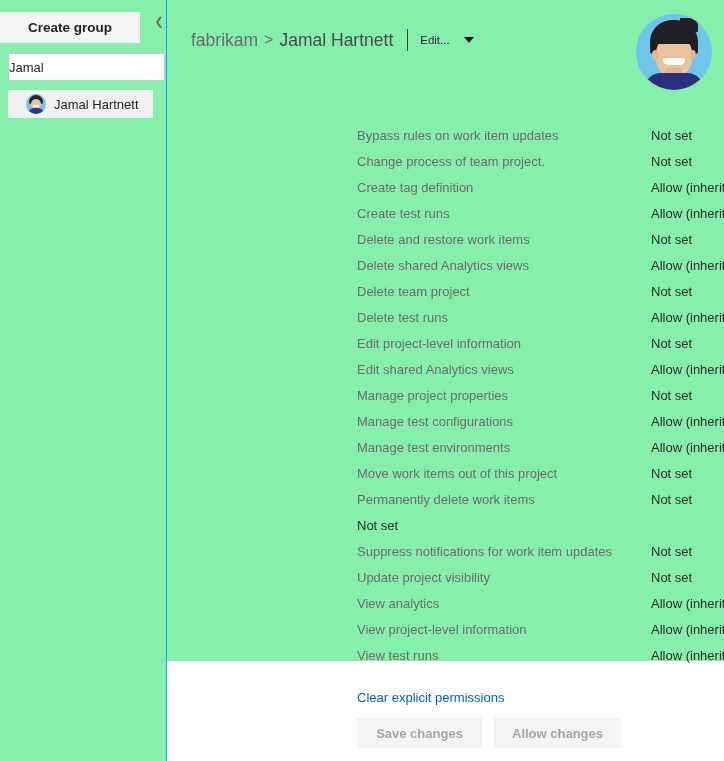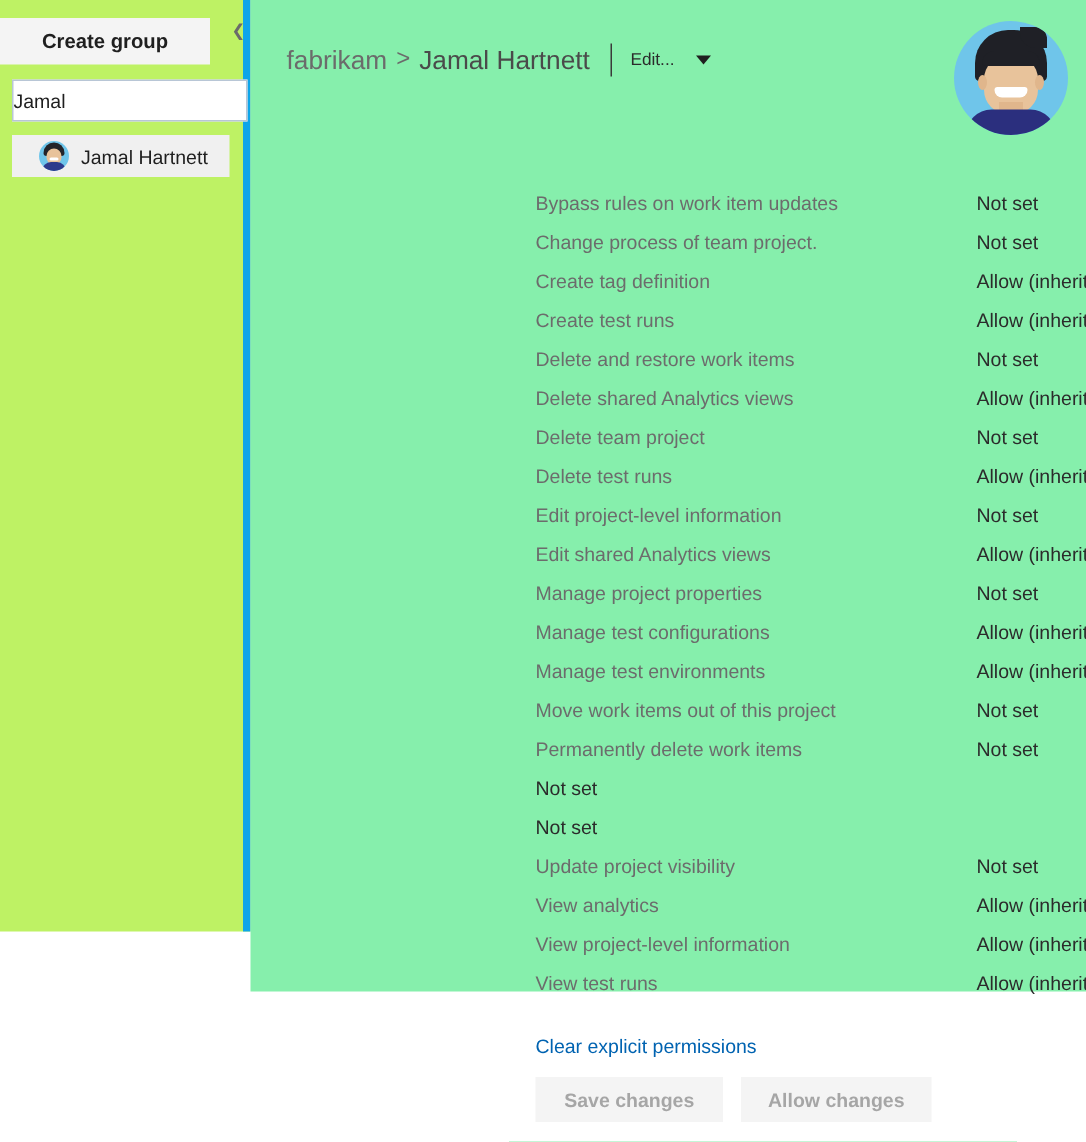--- a/index.html
+++ b/index.html
@@ -23,23 +23,23 @@
     display: flex;
     width: 724px;
     height: 761px;
     position: relative;
   }
 
   
   #left-pane {
     width: 167px;
     min-width: 167px;
-    height: 621px;
-    background: #bef264;
-    border-right: 5px solid #0ea5e9;
+    height: 761px;
+    background: #86efac;
+    border-right: 1px solid #0ea5e9;
     position: relative;
     padding: 0;
   }
 
   #create-group-button {
     position: absolute;
     left: 0px;
     top: 12px;
     width: 140px;
     height: 31px;
@@ -451,20 +451,21 @@
           <div class="perm-value">Not set</div>
         </div>
         <div class="perm-row">
           <div class="perm-name">Permanently delete work items</div>
           <div class="perm-value">Not set</div>
         </div>
         <div class="perm-row">
           <div class="perm-value">Not set</div>
         </div>
         <div class="perm-row">
+          <div class="perm-name">Suppress notifications for work item updates</div>
           <div class="perm-value">Not set</div>
         </div>
         <div class="perm-row">
           <div class="perm-name">Update project visibility</div>
           <div class="perm-value">Not set</div>
         </div>
         <div class="perm-row">
           <div class="perm-name">View analytics</div>
           <div class="perm-value">Allow (inherited)</div>
         </div>

